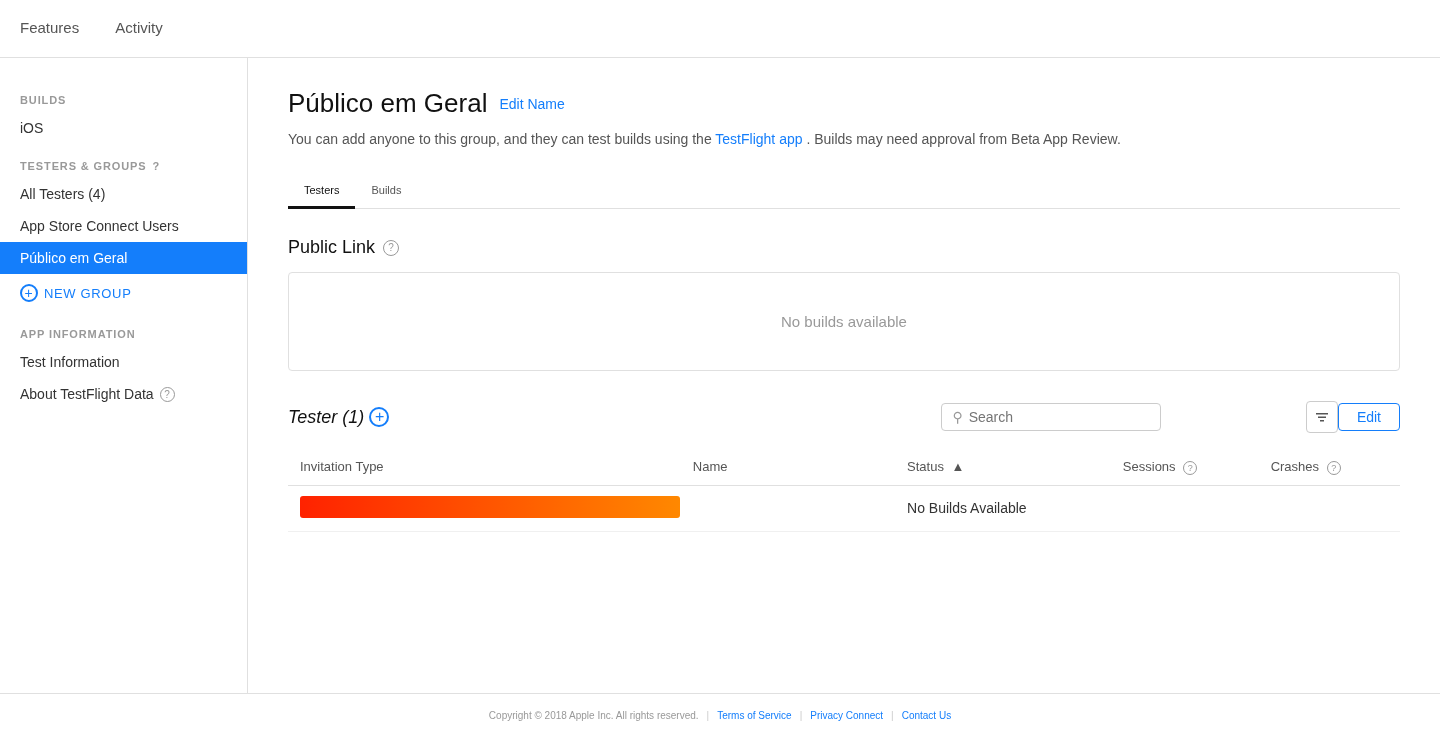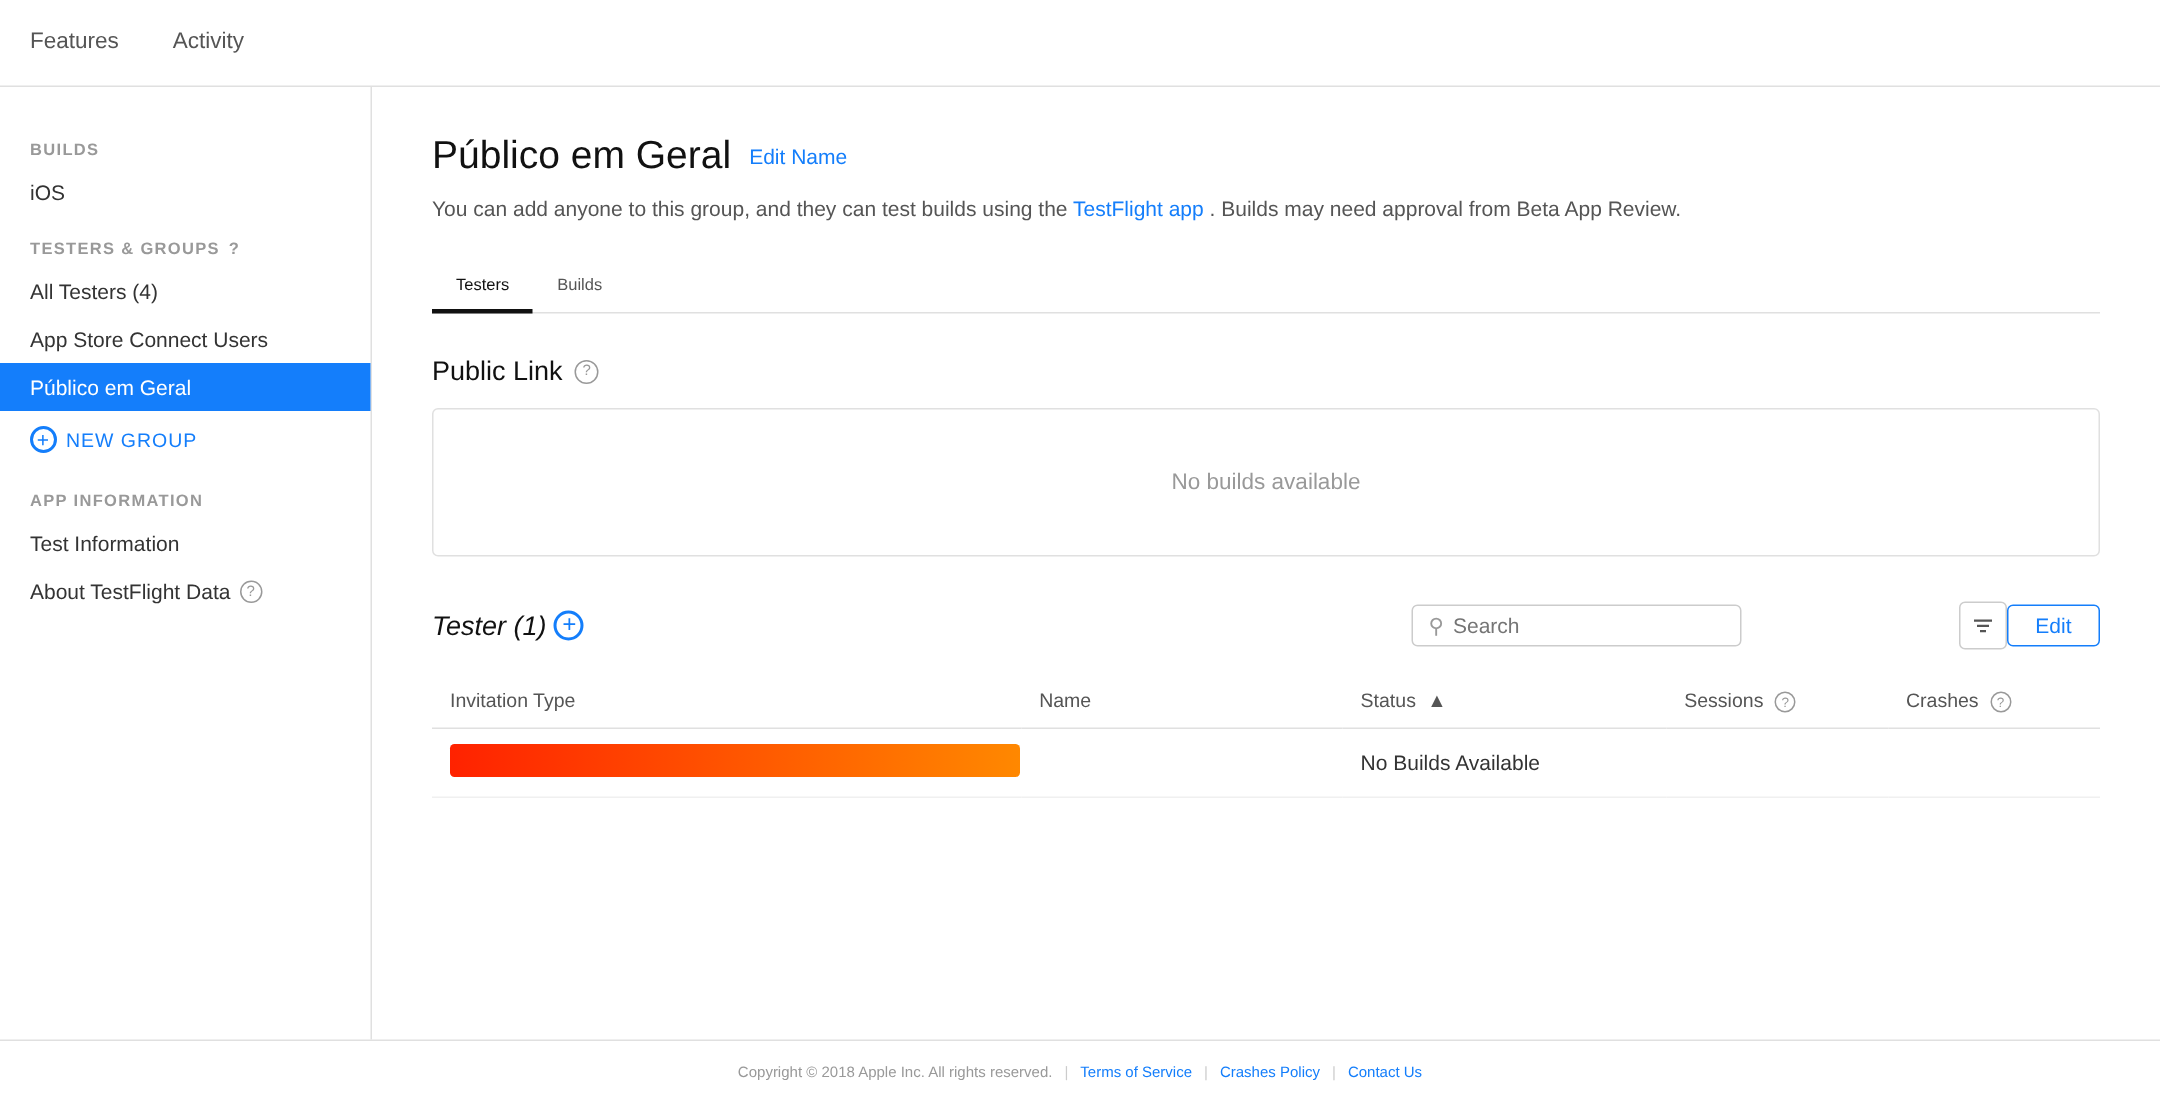--- a/index.html
+++ b/index.html
@@ -189,16 +189,16 @@
       </tbody>
     </table>
   </main>
 </div>
 
 <footer class="footer">
   <span>Copyright © 2018 Apple Inc. All rights reserved.</span>
   <span class="footer-sep">|</span>
   <a>Terms of Service</a>
   <span class="footer-sep">|</span>
-  <a>Crashes Policy</a>
+  <a>Privacy Connect</a>
   <span class="footer-sep">|</span>
   <a>Contact Us</a>
 </footer>
 
 </body></html>

